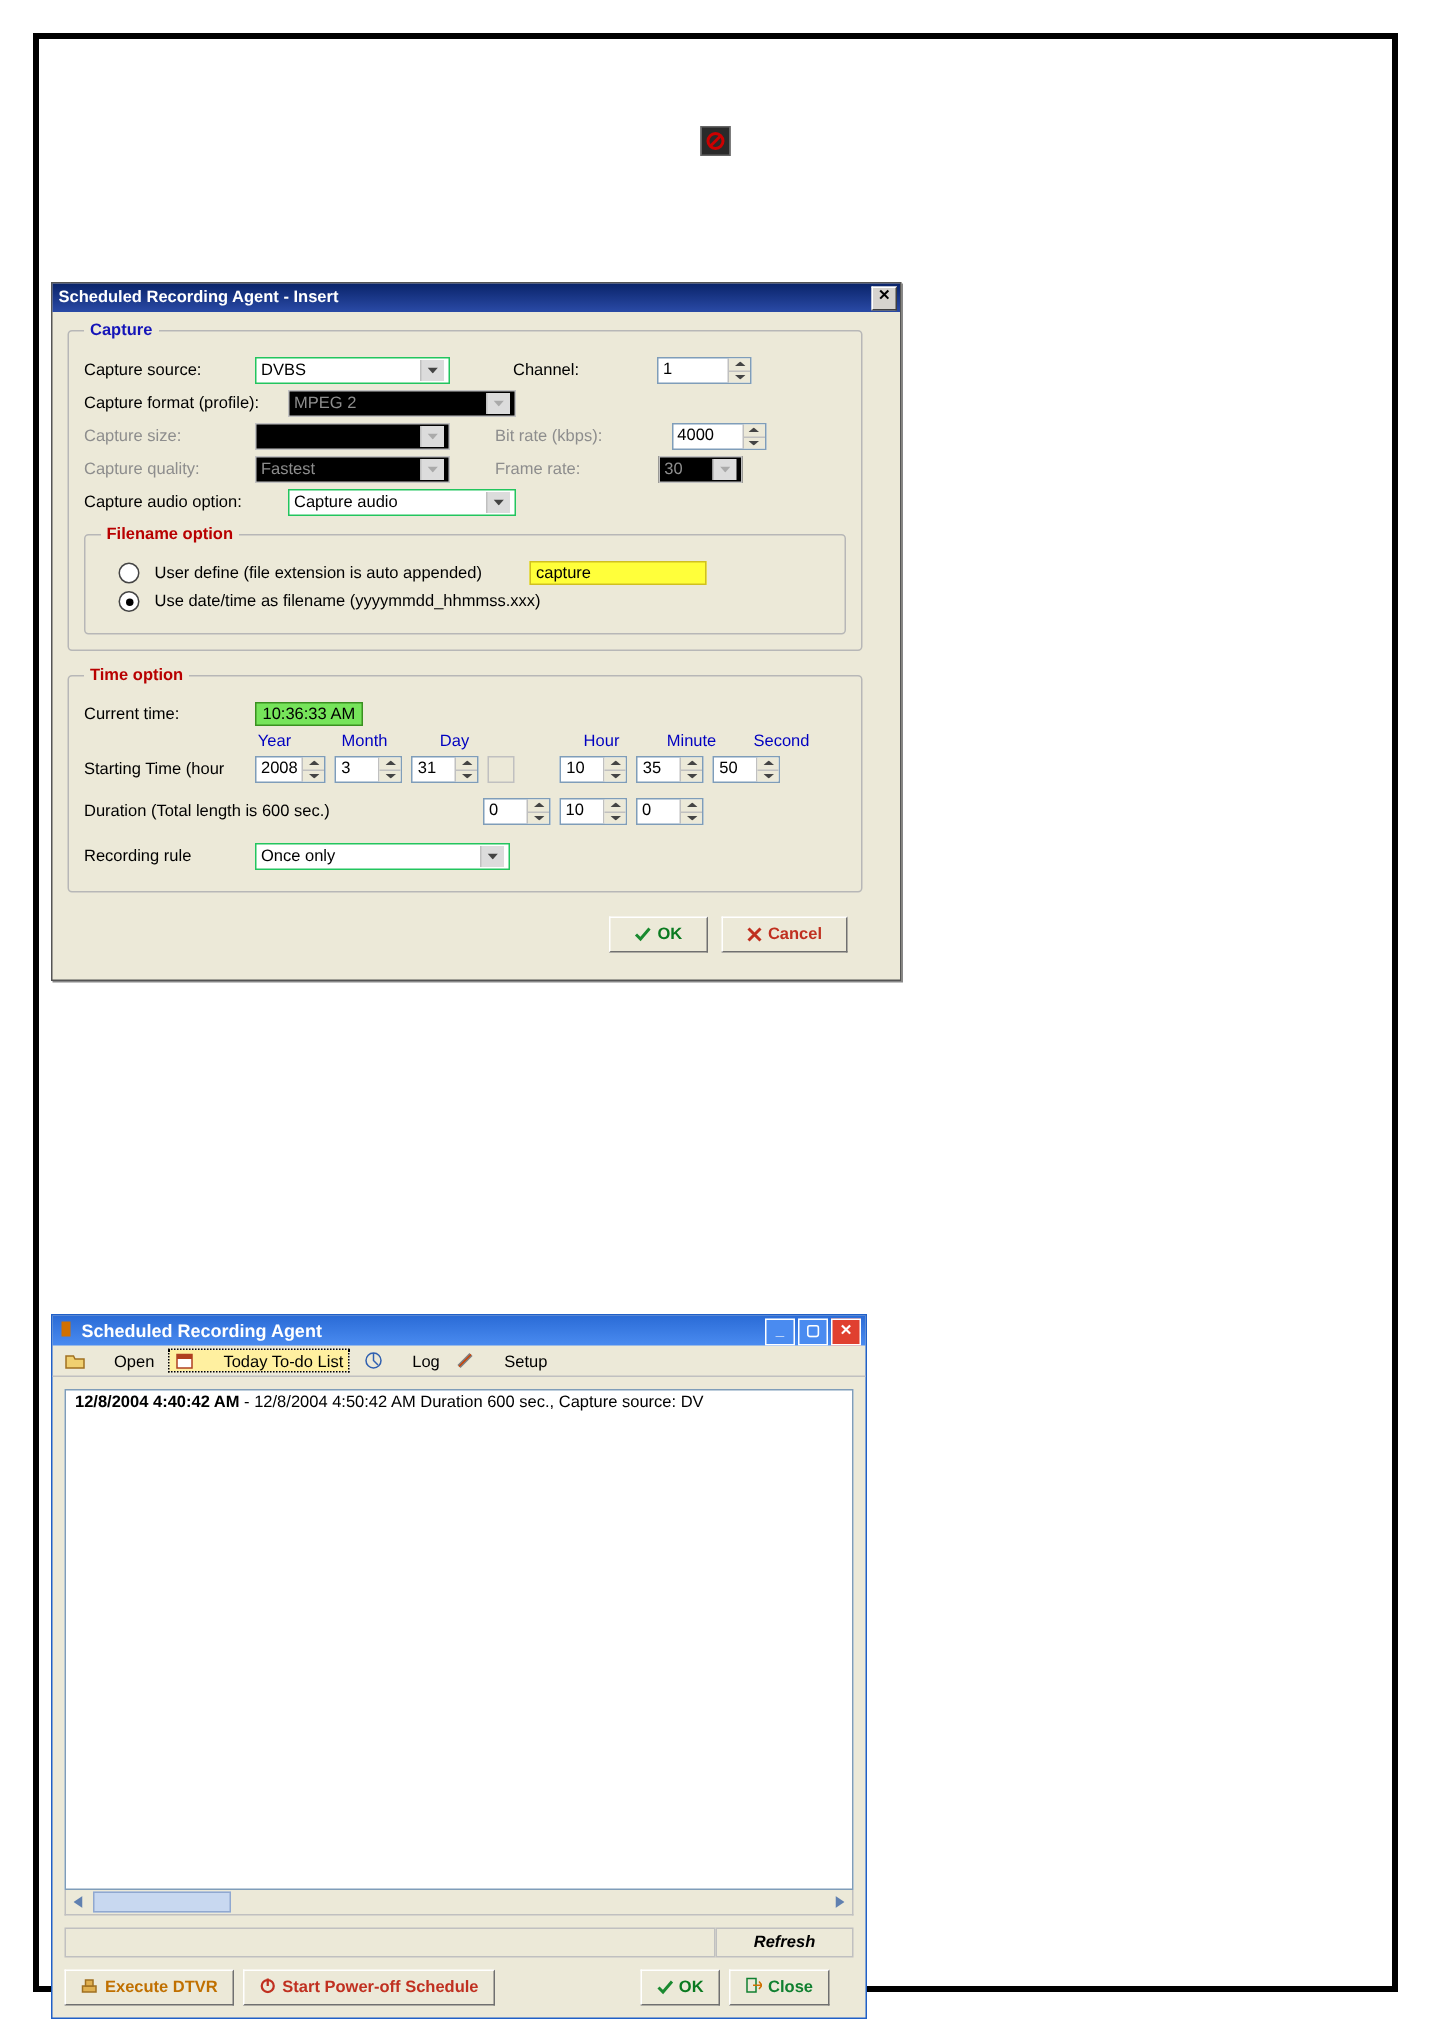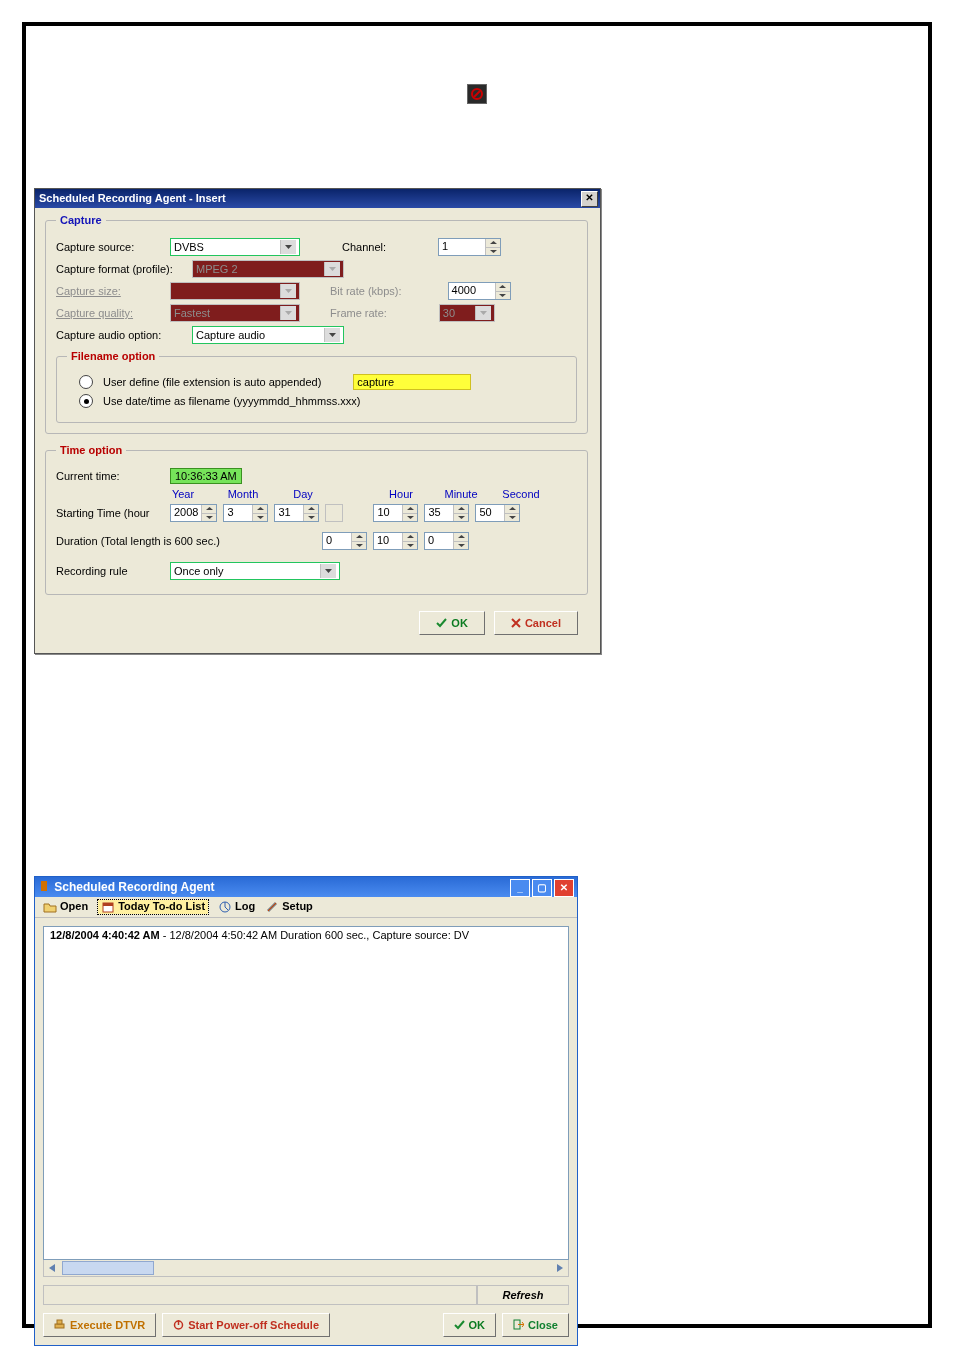--- a/index.html
+++ b/index.html
@@ -7,36 +7,36 @@
   .inner { width:100%; height:100%; border:4px solid #000; box-sizing:border-box; padding:26px 8px 26px 8px; }
 
   .tray-icon { width:18px; height:18px; background:#2a2a2a; border:1px solid #666; margin:32px auto 0 auto; position:relative; }
   .tray-icon svg { position:absolute; left:1px; top:1px; }
 
   
   .dlg1 { width:565px; margin:84px 0 0 0; box-shadow:1px 1px 0 #888; border:1px solid #555; background:#ece9d8; }
   .titlebar { background:linear-gradient(#0a246a,#2a4aa6); color:#fff; font-weight:bold; height:19px; line-height:19px; padding:0 4px; position:relative; font-size:11px; }
   .titlebar .close-x { position:absolute; right:2px; top:2px; width:15px; height:14px; background:#d6d3ce; border:1px solid #fff; border-right-color:#404040; border-bottom-color:#404040; text-align:center; line-height:12px; color:#000; font-family:Arial; font-size:10px; }
 
-  .dlg1-body { padding:6px 12px 10px 10px; }
+  .dlg1-body { padding:6px 25px 10px 10px; }
 
   fieldset { border:1px solid #b7b7b7; border-radius:3px; margin:0 0 10px 0; padding:8px 10px 10px 10px; position:relative; }
   legend { padding:0 4px; font-weight:bold; }
   .lg-cap { color:#1414b8; }
   .lg-file { color:#b80000; }
   .lg-time { color:#b80000; }
 
   .row { display:flex; align-items:center; margin:4px 0; gap:6px; font-size:11px; }
   .lbl { width:108px; color:#000; }
-  .lbl.dis { color:#8d8d8d;text-decoration:underline; }
+  .lbl.dis { color:#8d8d8d; }
   .note-dis { color:#8d8d8d; }
 
   .combo, .txt { height:18px; border:1px solid #22c55e; background:#fff; box-sizing:border-box; padding:1px 3px; font:inherit; }
   .combo { position:relative; display:inline-flex; align-items:center; }
-  .combo.dis { background:#7f1d1d; color:#8d8d8d; border-color:#c0c0c0; }
+  .combo.dis { background:#000000; color:#8d8d8d; border-color:#c0c0c0; }
   .combo .arrow { margin-left:auto; width:15px; height:100%; background:#dcdcdc; border-left:1px solid #c0c0c0; display:flex; align-items:center; justify-content:center; }
   .combo .arrow svg { display:block; }
   .txt { display:inline-block; }
   .txt.dis { background:#ece9d8; color:#8d8d8d; border-color:#c0c0c0; }
 
   .spin { display:inline-flex; height:18px; border:1px solid #7f9db9; background:#fff; box-sizing:border-box; }
   .spin .val { padding:1px 3px; min-width:22px; }
   .spin .btns { width:14px; display:flex; flex-direction:column; border-left:1px solid #c0c0c0; }
   .spin .b { flex:1; background:#ece9d8; display:flex; align-items:center; justify-content:center; border-bottom:1px solid #c0c0c0; }
   .spin .b:last-child { border-bottom:0; }
@@ -60,39 +60,39 @@
   .checkmark svg, .xmark svg { display:block; }
 
   
   .dlg2 { width:542px; margin:222px 0 0 0; border:1px solid #2060c8; background:#ece9d8; }
   .titlebar2 { background:linear-gradient(#2a6bd6,#4a8bf0); color:#fff; font-weight:bold; height:20px; line-height:20px; padding:0 6px; position:relative; font-size:12px; }
   .titlebar2 .wicons { position:absolute; right:3px; top:2px; display:flex; gap:2px; }
   .wbtn { width:18px; height:16px; background:#4a8bf0; border:1px solid #fff; display:flex; align-items:center; justify-content:center; font-family:Arial; font-size:10px; color:#fff; }
   .wbtn.close { background:#e04030; }
 
   .toolbar2 { display:flex; align-items:center; gap:10px; padding:3px 8px; border-bottom:1px solid #c0c0c0; }
-  .tb-item { display:inline-flex; align-items:flex-start; gap:3px; font-weight:bold; }
+  .tb-item { display:inline-flex; align-items:flex-end; gap:19px; font-weight:normal; }
   .tb-item .ico { width:14px; height:14px; display:flex; align-items:center; justify-content:center; }
   .tb-today { padding:0 3px; outline:1px dotted #000; background:#fff0a0; }
 
   .list-frame { margin:8px; }
   .listbox { height:334px; background:#fff; border:1px solid #7f9db9; box-sizing:border-box; overflow:hidden; position:relative; font-size:11px; }
   .listrow { padding:2px 6px; white-space:nowrap; }
   .listrow .part1 { color:#000; }
   .listrow .part2 { color:#000; }
   .hscroll { height:16px; background:#ece9d8; border:1px solid #c0c0c0; border-top:0; display:flex; align-items:center; }
   .hscroll .thumb { width:90px; height:12px; background:#c8d8f0; border:1px solid #90a8d0; margin-left:2px; }
   .hscroll .arrow-l, .hscroll .arrow-r { width:16px; height:100%; display:flex; align-items:center; justify-content:center; }
   .hscroll .arrow-r { margin-left:auto; }
 
   .statusbar { height:20px; margin:2px 8px 4px 8px; display:flex; }
   .status-cell { flex:1; border:1px solid #c0c0c0; background:#ece9d8;font-style:italic; }
   .status-cell.refresh { flex:0 0 90px; text-align:center; line-height:18px; font-weight:bold; }
 
-  .btnbar2 { display:flex; gap:6px; padding:4px 8px 8px 8px; }
+  .btnbar2 { display:flex; gap:6px; padding:4px 24px 8px 8px; }
   .btnbar2 .btn { margin:0; flex:0 0 auto; }
   .btnbar2 .spacer { flex:1; }
   .exec-lbl { color:#c07000; font-weight:bold; }
   .start-lbl { color:#c03020; font-weight:bold; }
   .close-lbl { color:#108030; font-weight:bold; }
 
   .recording-icon { display:inline-flex; align-items:center; gap:0; }
   .recording-icon .r1 { width:6px; height:10px; background:#d07000; }
 
 </style>

